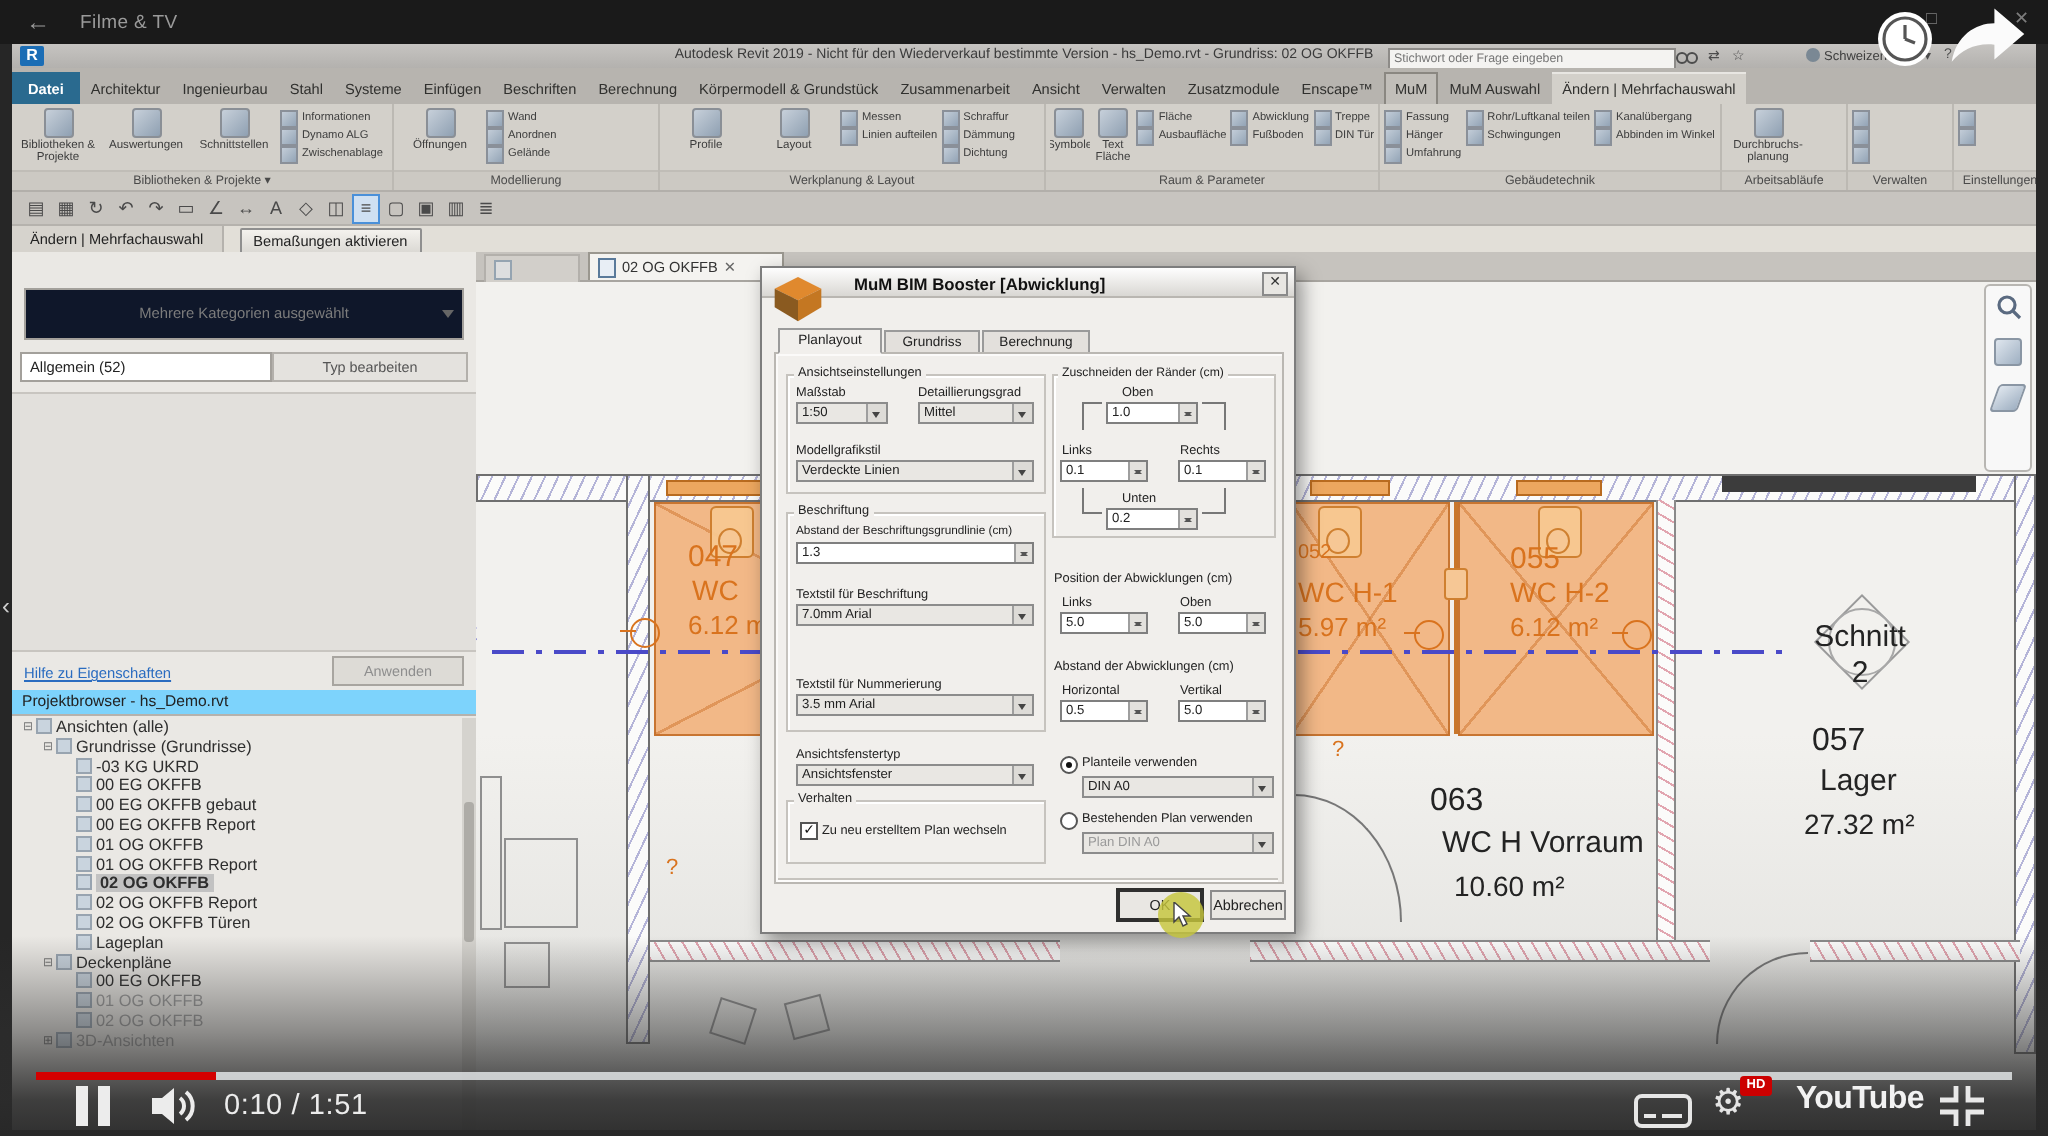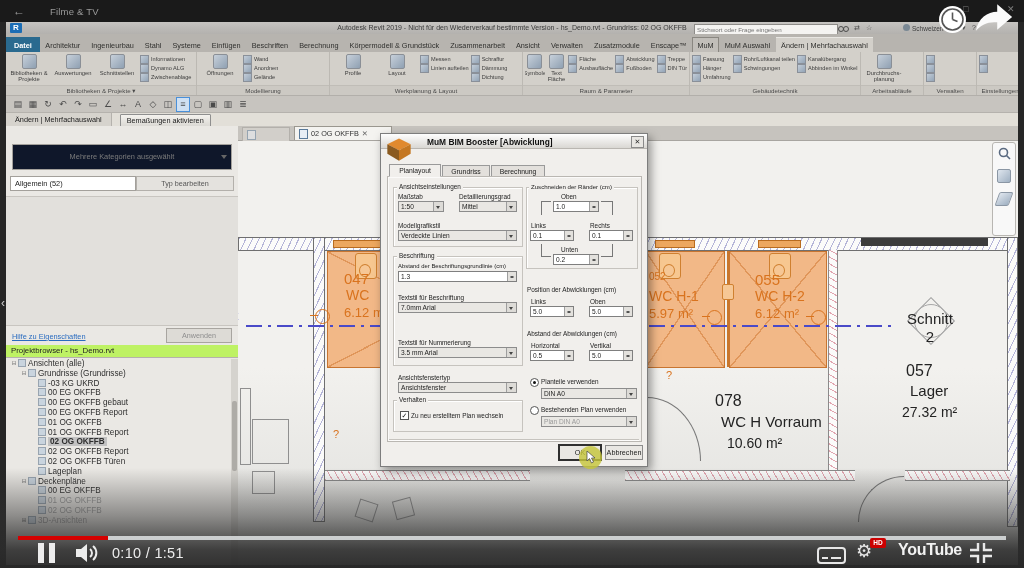--- a/index.html
+++ b/index.html
@@ -2,21 +2,21 @@
 <html><head>
 <meta charset="utf-8">
 <style>
   html,body{margin:0;padding:0;background:#000;}
   body{width:1024px;height:568px;overflow:hidden;font-family:"Liberation Sans",sans-serif;}
   .a{position:absolute;}
   #frame{position:relative;width:1024px;height:568px;background:#262626;overflow:hidden;}
   
   #appbar{left:0;top:0;width:1024px;height:22px;background:#1a1a1a;color:#9a9a9a;z-index:90;}
   #appbar .back{left:13px;top:4px;font-size:12px;}
-  #appbar .title{left:50px;top:6px;font-size:9.5px;letter-spacing:.2px;}
+  #appbar .title{left:40px;top:6px;font-size:9.5px;letter-spacing:.2px;}
   #appbar .wbtn{top:4px;font-size:9px;color:#7c7c7c;}
   
   #revit{left:6px;top:22px;width:1012px;height:543px;background:#d3d0ca;overflow:hidden;}
   #rtitle{left:0;top:0;right:0;height:12px;background:linear-gradient(#c6c4c1,#b3b1ae);}
   #rlogo{left:4px;top:1px;width:12px;height:10px;background:#1b6db5;color:#fff;font-size:8px;font-weight:bold;text-align:center;line-height:10px;border-radius:1px;}
   #rtitletext{left:50%;transform:translateX(-50%);top:2px;font-size:7px;color:#3a3a3a;white-space:nowrap;}
   #rsearch{left:688px;top:1.5px;width:138px;height:9px;border:1px solid #8d8b88;background:#f4f3f1;font-size:6.2px;color:#555;padding:0 2px;font-family:"Liberation Sans",sans-serif;}
   .tico{top:2px;font-size:7px;color:#4c4c4c;}
   .binoc{top:4px;width:9px;height:5px;}
   .binoc::before,.binoc::after{content:"";position:absolute;top:0;width:4px;height:4px;border:1px solid #4c4c4c;border-radius:50%;}
@@ -53,21 +53,21 @@
   #props .hdr{left:0;top:0;right:0;height:13px;line-height:13px;background:#dbd8d3;font-size:8px;color:#333;padding-left:6px;}
   #selector{left:6px;top:18px;width:218px;height:24px;background:#0f172a;border:1px solid #a3a09b;}
   #selector span{display:block;text-align:center;line-height:24px;font-size:7.4px;color:#7c7c7c;}
   #selcaret{right:4px;top:10px;border:3px solid transparent;border-top:4px solid #666;}
   #filtercombo{left:4px;top:50px;width:120px;height:13px;background:#fff;border:1px solid #a3a09b;font-size:7.4px;line-height:13px;padding-left:4px;color:#222;}
   #edittype{left:130px;top:50px;width:96px;height:13px;border:1px solid #b3b0ab;background:#e4e2de;font-size:7.2px;line-height:13px;color:#555;text-align:center;}
   #propbody{left:0;top:70px;right:0;bottom:19px;background:#e2e0dc;border-top:1px solid #c8c5c0;border-bottom:1px solid #c8c5c0;}
   #prophelp{left:6px;bottom:4px;font-size:7.4px;color:#2a6cc0;text-decoration:underline;}
   #applybtn{right:6px;bottom:2px;width:64px;height:13px;line-height:13px;text-align:center;border:1px solid #a8a5a0;background:#dddbd6;color:#8e8e8e;font-size:7.2px;}
   #browser{left:0;top:219px;width:232px;bottom:0;background:#eae8e4;border-right:1px solid #a9a6a1;}
-  #browser .hdr{left:0;top:0;right:0;height:12px;line-height:12px;background:#bef264;font-size:7.8px;color:#222;padding-left:5px;border-bottom:1px solid #b5b2ad;}
+  #browser .hdr{left:0;top:0;right:0;height:12px;line-height:12px;background:#7dd3fc;font-size:7.8px;color:#222;padding-left:5px;border-bottom:1px solid #b5b2ad;}
   #tree{left:0;top:14px;right:8px;bottom:0;overflow:hidden;}
   .trow{display:flex;align-items:flex-start;height:9.8px;font-size:8.2px;color:#2e2e2e;white-space:nowrap;}
   .trow .exp{width:8px;font-size:6px;color:#777;text-align:center;}
   .trow .ticon{width:6px;height:6px;background:#c9d4de;border:1px solid #98a4b0;margin-right:2px;flex-shrink:0;}
   .trow.selected .lbl{background:#c2c2c2;font-weight:bold;padding:0 2px;}
   .trow.dim{color:#9c9c9c;}
   #bscroll{right:0;top:233px;width:7px;bottom:0;background:#d5d3ce;}
   #bthumb{right:1px;top:256px;width:5px;height:70px;background:#aeaca7;border-radius:2px;}
   
   #canvas{left:232px;top:0;right:0;bottom:0;background:linear-gradient(180deg,#f2f1ee 55%,#dededb 100%);overflow:hidden;}
@@ -545,21 +545,21 @@
         <div class="a olabel" style="left:411px;top:145px;font-size:10px;">052</div>
         <div class="a olabel" style="left:411px;top:162px;font-size:14px;">WC H-1</div>
         <div class="a olabel" style="left:411px;top:180px;font-size:13px;">5.97 m²</div>
         <div class="a leadc" style="left:469px;top:184px;"></div>
 
         <div class="a olabel" style="left:517px;top:145px;font-size:15px;">055</div>
         <div class="a olabel" style="left:517px;top:162px;font-size:14px;">WC H-2</div>
         <div class="a olabel" style="left:517px;top:180px;font-size:13px;">6.12 m²</div>
         <div class="a leadc" style="left:573px;top:184px;"></div>
 
-        <div class="a klabel" style="left:477px;top:266px;font-size:16px;">078</div>
+        <div class="a klabel" style="left:477px;top:266px;font-size:16px;">063</div>
         <div class="a klabel" style="left:483px;top:287px;font-size:15px;">WC H Vorraum</div>
         <div class="a klabel" style="left:489px;top:309px;font-size:14px;">10.60 m²</div>
 
         <div class="a klabel" style="left:668px;top:236px;font-size:16px;">057</div>
         <div class="a klabel" style="left:672px;top:256px;font-size:15px;">Lager</div>
         <div class="a klabel" style="left:664px;top:278px;font-size:14px;">27.32 m²</div>
 
         <div class="a" style="left:676px;top:178px;width:32px;height:32px;border:1px solid #9a9a9a;transform:rotate(45deg);"></div>
         <div class="a" style="left:676px;top:178px;width:32px;height:32px;border:1px solid #a8a8a8;border-radius:50%;"></div>
         <div class="a klabel" style="left:654px;top:184px;width:76px;text-align:center;font-size:15px;">Schnitt</div>

